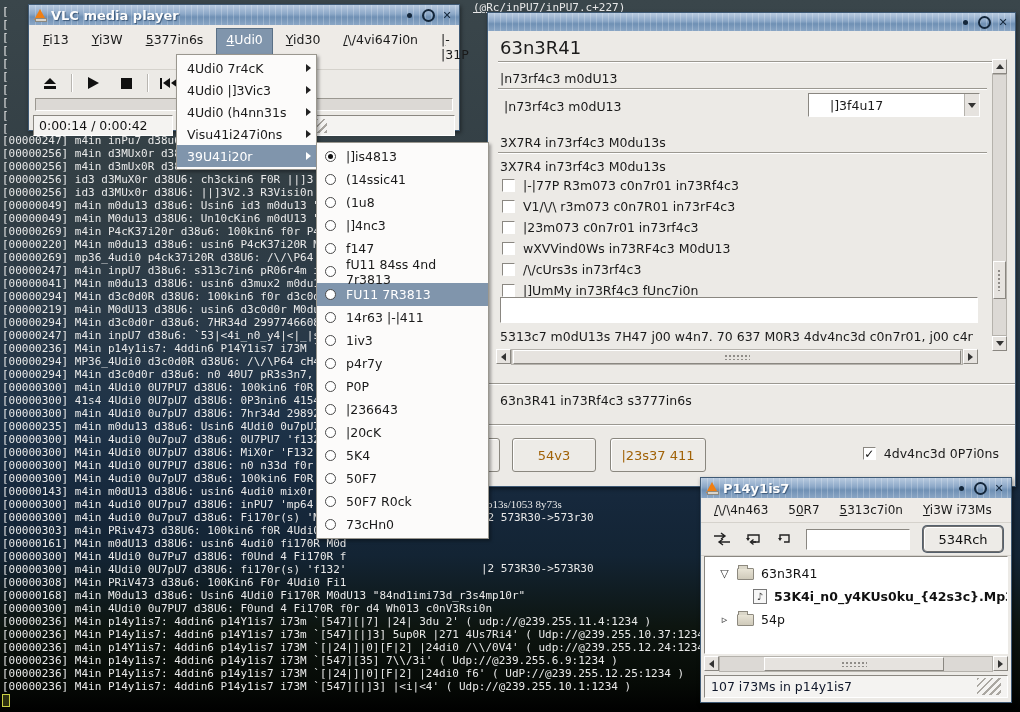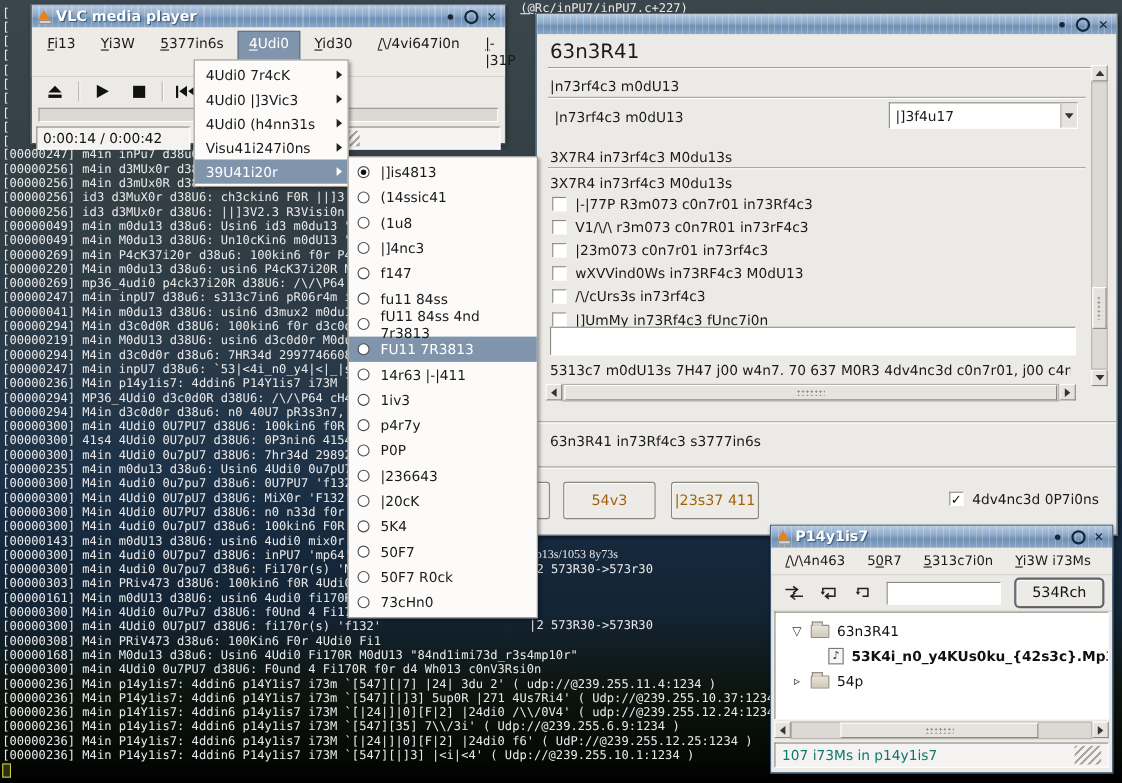--- a/index.html
+++ b/index.html
@@ -82,21 +82,21 @@
 
   
   #prefs { left:487px; top:12px; width:529px; height:475px; z-index:15; display:flex; flex-direction:column; }
   #prefs .tbar { height:18px; }
   .p-body { position:relative; flex:1; overflow:hidden; font-size:12.5px; color:#1a1a1a; }
   .p-head { position:absolute; left:12px; top:6px; font-size:18px; }
   .rule { position:absolute; height:2px; border-top:1px solid #9b9891; border-bottom:1px solid #fff; }
   .sec-h { position:absolute; font-size:12.5px; }
   .combo { position:absolute; left:320px; top:62px; width:172px; height:24px; background:#fff;
     border:1px solid; border-color:#8a8781 #ffffff #ffffff #8a8781; display:flex; align-items:center; }
-  .combo .cval { flex:1; padding:0 5px; white-space:nowrap; overflow:hidden; }
+  .combo .cval { flex:1; padding:0 21px; white-space:nowrap; overflow:hidden; }
   .combo .cbtn { width:15px; align-self:stretch; background:#e6e3df; border-left:1px solid #b5b2ac; display:grid; place-items:center; }
   .combo .cbtn::before { content:""; border-top:5px solid #333; border-left:4px solid transparent; border-right:4px solid transparent; }
   .cb { position:absolute; left:14px; display:flex; align-items:center; gap:8px; height:17px; }
   .box { width:13px; height:13px; background:#fff; border:1px solid; border-color:#8a8781 #ffffff #ffffff #8a8781; display:grid; place-items:center; flex:none; }
   .checked .box::before { content:"\2713"; font-size:12px; font-weight:bold; color:#111; line-height:1; }
   .p-input { position:absolute; left:12px; top:266px; width:478px; height:26px; background:#fff;
     border:1px solid; border-color:#8a8781 #ffffff #ffffff #8a8781; font-size:12.5px; padding:0 4px;
     font-family:"DejaVu Sans","Liberation Sans",sans-serif; }
   .p-help { position:absolute; left:12px; top:298px; right:42px; height:19px; overflow:hidden; white-space:nowrap; }
   
@@ -117,21 +117,21 @@
   .vthumb { position:absolute; left:0; right:0; top:186px; height:38px; background:#e6e3df; border:1px solid; border-color:#fff #8a8781 #8a8781 #fff; }
   .vthumb::after { content:""; position:absolute; top:50%; left:3px; right:3px; height:22px; transform:translateY(-50%);
     background-image:radial-gradient(#8f8c88 35%, transparent 36%); background-size:4px 4px; }
   .p-sep { position:absolute; left:0; right:0; top:352px; }
   .p-genlabel { position:absolute; left:12px; top:362px; }
   .btnrow { position:absolute; left:0; right:0; bottom:0; height:61px; border-top:1px solid #fff; box-shadow:0 -1px 0 #9b9891; }
   .pbtn { position:absolute; top:12px; height:34px; background:#edebe7; border:1px solid #8a877f; border-radius:3px;
     box-shadow:inset 1px 1px 0 #fff; font-size:13px; display:grid; place-items:center; color:#a16207; }
   #btn-sliver { left:-14px; width:26px; }
   #btn-save { left:24px; width:84px; }
-  #btn-reset { left:122px; width:80px; }
+  #btn-reset { left:122px; width:96px; }
   .advrow { position:absolute; right:16px; top:20px; display:flex; align-items:center; gap:8px; font-size:12.5px; }
 
   
   #plwin { left:700px; top:477px; width:312px; height:226px; z-index:25; display:flex; flex-direction:column; }
   #plwin .mbar { font-size:12px; gap:6px; padding:2px 6px 1px; }
   #plwin .mitem { padding:2px 6px 3px;text-align:right; }
   .pl-toolbar { display:flex; align-items:center; gap:5px; padding:4px 6px; height:33px; border-bottom:1px solid #d5d2cc;justify-content:center; }
   .plicon { width:26px; height:22px; display:grid; place-items:center; background:#eceae6; border:1px solid transparent; }
   .plicon svg { display:block; }
   .pl-search { width:104px; height:21px; background:#fff; border:1px solid; border-color:#8a8781 #ffffff #ffffff #8a8781;
@@ -144,21 +144,21 @@
   .indent1 { padding-left:12px; } .indent2 { padding-left:46px; }
   .expander { font-size:11px; color:#333; width:11px; text-align:center; }
   .folder { width:17px; height:12px; background:linear-gradient(#e8e4d6,#cfcaba); border:1px solid #8d897f; border-radius:1px; position:relative; flex:none; }
   .folder::before { content:""; position:absolute; top:-4px; left:0px; width:8px; height:3px; background:#dbd7c9; border:1px solid #8d897f; border-bottom:none; }
   .note { width:14px; height:15px; background:#f6f6f6; border:1px solid #777; display:grid; place-items:center;
     font-size:10px; color:#333; flex:none; }
   .note::before { content:"\266A"; }
   .track-label { font-weight:bold; white-space:nowrap; }
   #pl-hscroll { margin:2px 3px 0; }
   #pl-hscroll .hthumb { left:44px; width:180px; }
-  .pl-status { margin:3px 3px 4px; height:23px; display:flex; align-items:center; padding:0 6px; font-size:12.5px; color:#0f766e; }
+  .pl-status { margin:3px 3px 4px; height:23px; display:flex; align-items:center; padding:0 6px; font-size:12.5px; color:#0f172a; }
   .rgrip { margin-left:auto; width:24px; height:17px;
     background:repeating-linear-gradient(135deg,#aaa7a1 0 2px,transparent 2px 5px); }
 </style>
 </head>
 <body>
 
 <div id="stage">
 
   <div id="term-top-frag" class="tmono tfrag" style="left:473px;top:1px;text-decoration:underline;">(@Rc/inPU7/inPU7.c+227)</div>
   <div id="term-brackets" class="tmono">
@@ -323,24 +323,20 @@
       <div class="eq-item">
         <span class="radio"></span>
         <span class="lbl">|]4nc3</span>
       </div>
       <div class="eq-item">
         <span class="radio"></span>
         <span class="lbl">f147</span>
       </div>
       <div class="eq-item">
         <span class="radio"></span>
-        <span class="lbl">fu11 84ss</span>
-      </div>
-      <div class="eq-item">
-        <span class="radio"></span>
         <span class="lbl">fU11 84ss 4nd 7r3813</span>
       </div>
       <div class="eq-item highlighted">
         <span class="radio"></span>
         <span class="lbl">FU11 7R3813</span>
       </div>
       <div class="eq-item">
         <span class="radio"></span>
         <span class="lbl">14r63 |-|411</span>
       </div>

